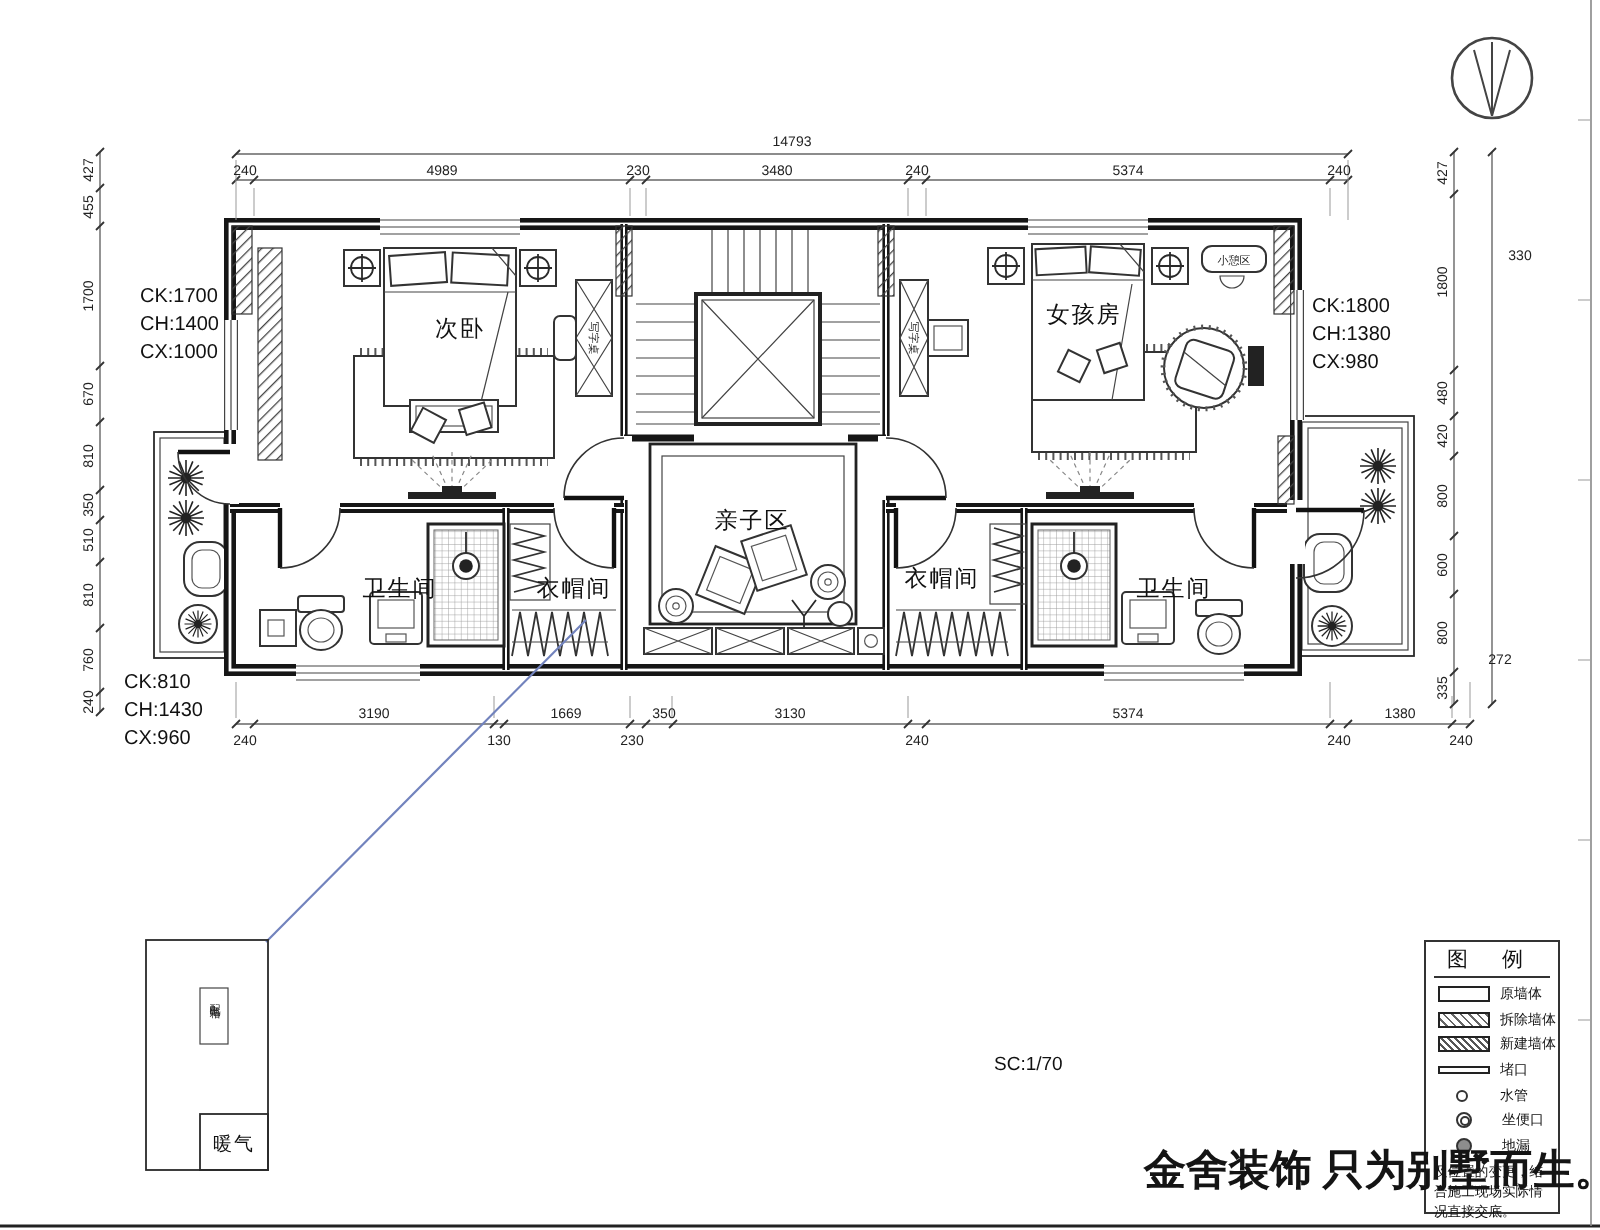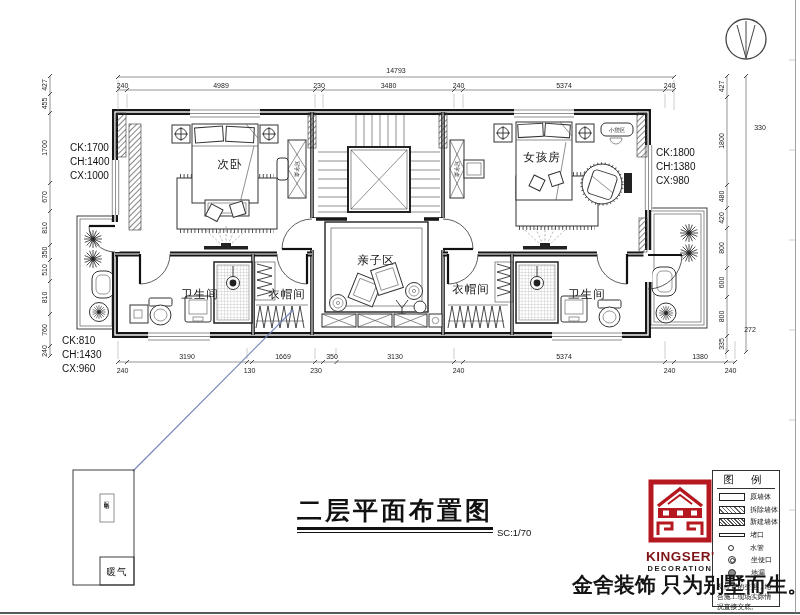--- a/index.html
+++ b/index.html
@@ -481,25 +481,20 @@
     <line x1="293" y1="310" x2="133" y2="471" stroke="#7283bd" stroke-width="1.1"></line>
     <rect x="73" y="470" width="61" height="115" class="thin"></rect>
     <rect x="100" y="494" width="14" height="28" class="hair"></rect>
     <text x="107" y="497" style="writing-mode:vertical-rl;font-size:5.5px;fill:#222;letter-spacing:1px;">配电箱</text>
     <rect x="100" y="557" width="34" height="28" class="thin"></rect>
     <text class="roomtxt" x="117" y="575" style="font-size:9.5px">暖气</text>
   </g>
 </svg>
 
 
-<div class="abs" style="left:297px;top:494px;">
-  <div id="title-text">二层平面布置图</div>
-  <div id="title-ul1" style="width:196px;"></div>
-  <div id="title-ul2" style="width:196px;"></div>
-</div>
 <div class="abs" id="scale-text" style="left:497px;top:527px;">SC:1/70</div>
 
 
 <div class="abs" id="legend" style="left:712px;top:470px;">
   <div class="hd">图 例</div>
   <div class="row">
     <span class="sw"></span>
     <span class="lab">原墙体</span>
   </div>
   <div class="row">
@@ -523,30 +518,15 @@
     <span class="lab" style="margin-left:15px;">坐便口</span>
   </div>
   <div class="row">
     <span class="swc sw-fill"></span>
     <span class="lab" style="margin-left:15px;">地漏</span>
   </div>
   <div class="note">及位置的变更，结合施工现场实际情况直接交底。</div>
 </div>
 
 
-<div class="abs" style="left:646px;top:479px;">
-  <svg width="68" height="66" viewBox="0 0 68 66">
-    <rect x="5" y="3" width="58" height="58" fill="none" stroke="#b5191f" stroke-width="5"></rect>
-    <path d="M12,27 L34,10 L56,27" fill="none" stroke="#b5191f" stroke-width="3.4"></path>
-    <path d="M22,25 L34,16 L46,25" fill="none" stroke="#b5191f" stroke-width="2"></path>
-    <rect x="12" y="29" width="44" height="10" fill="#b5191f"></rect>
-    <rect x="17" y="31.5" width="6" height="5" fill="#fff"></rect>
-    <rect x="31" y="31.5" width="6" height="5" fill="#fff"></rect>
-    <rect x="45" y="31.5" width="6" height="5" fill="#fff"></rect>
-    <path d="M12,56 V44 H26 V50 H18" fill="none" stroke="#b5191f" stroke-width="3"></path>
-    <path d="M56,56 V44 H42 V50 H50" fill="none" stroke="#b5191f" stroke-width="3"></path>
-  </svg>
-  <div id="brand-name">KINGSER'</div>
-  <div id="brand-sub">DECORATION</div>
+<div class="abs" id="slogan" style="left:572px;top:571px;">金舍装饰 只为别墅而生。</div>
+
 </div>
-<div class="abs" id="slogan" style="left:572px;top:571px;">金舍装饰 只为别墅而生。</div>
-
-</div>
 
 </body></html>

